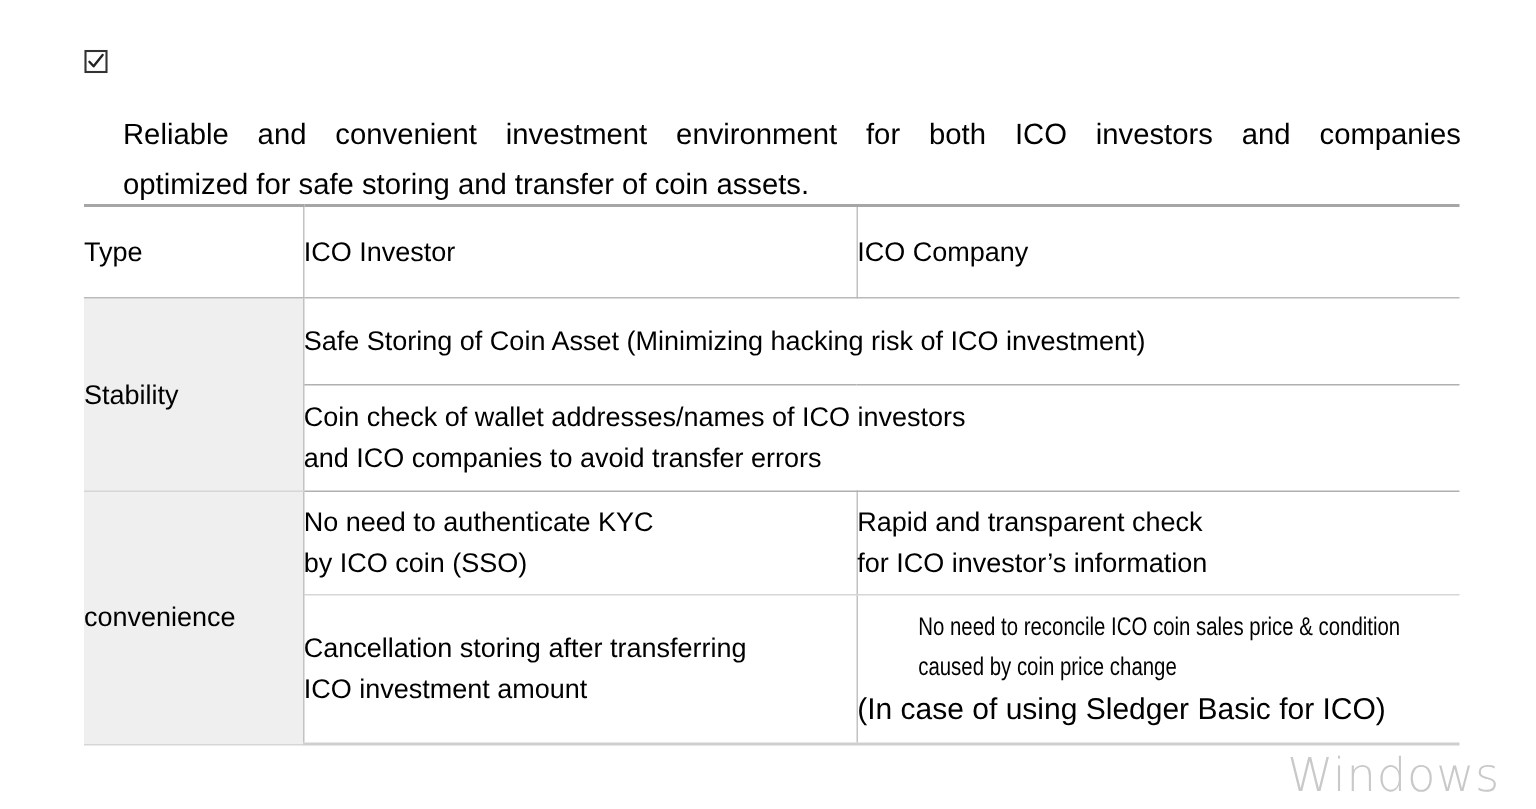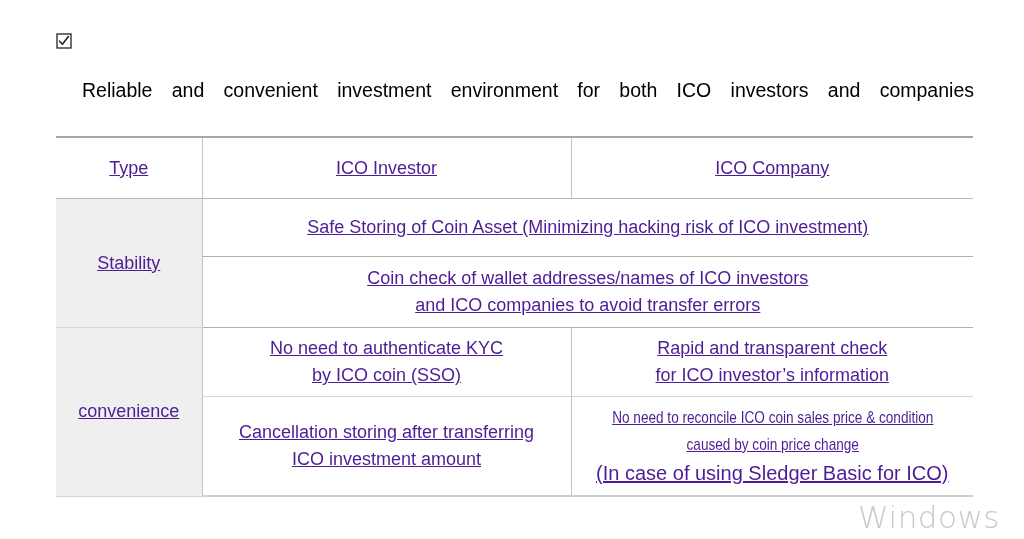--- a/index.html
+++ b/index.html
@@ -53,25 +53,23 @@
     width: 917px;
   }
   table.matrix {
     width: 917px;
     border-collapse: collapse;
     table-layout: fixed;
   }
   table.matrix td {
     padding: 0;
     vertical-align: middle;
-    text-align: center;
     font-size: 18px;
     line-height: 27px;
-    color: #4c1d95;
-    text-decoration: underline;
+    color: #000000;
   }
   .col-type  { width: 146px; }
   .col-inv   { width: 369px; }
   .col-comp  { width: 402px; }
 
   
   .r-head td { border-top: 2px solid #a6a6a6; border-bottom: 1px solid #b9b9b9; height: 60px; }
   .r-body td { border-bottom: 1px solid #d6d6d6; }
   .r-last td { border-bottom: 2px solid #cfcfcf; }
   .sep-thick { border-bottom: 1px solid #b0b0b0 !important; margin-top: 40px; }
@@ -123,20 +121,21 @@
 
 <div class="intro">
   <span class="intro-check">
     <svg width="16" height="16" viewBox="0 0 16 16" aria-hidden="true">
       <rect x="1" y="1" width="14" height="14" fill="#ffffff" stroke="#333333" stroke-width="1.4"></rect>
       <path d="M3.6 8.2 L6.4 11.2 L12.4 3.6" fill="none" stroke="#222222" stroke-width="1.6" stroke-linecap="round" stroke-linejoin="round"></path>
     </svg>
   </span>
   <span class="intro-text">
     <span class="l1">Reliable and convenient investment environment for both ICO investors and companies</span>
+    <span class="l2">optimized for safe storing and transfer of coin assets.</span>
   </span>
 </div>
 
 <div class="table-wrap">
   <table class="matrix">
     <colgroup>
       <col class="col-type">
       <col class="col-inv">
       <col class="col-comp">
     </colgroup>

